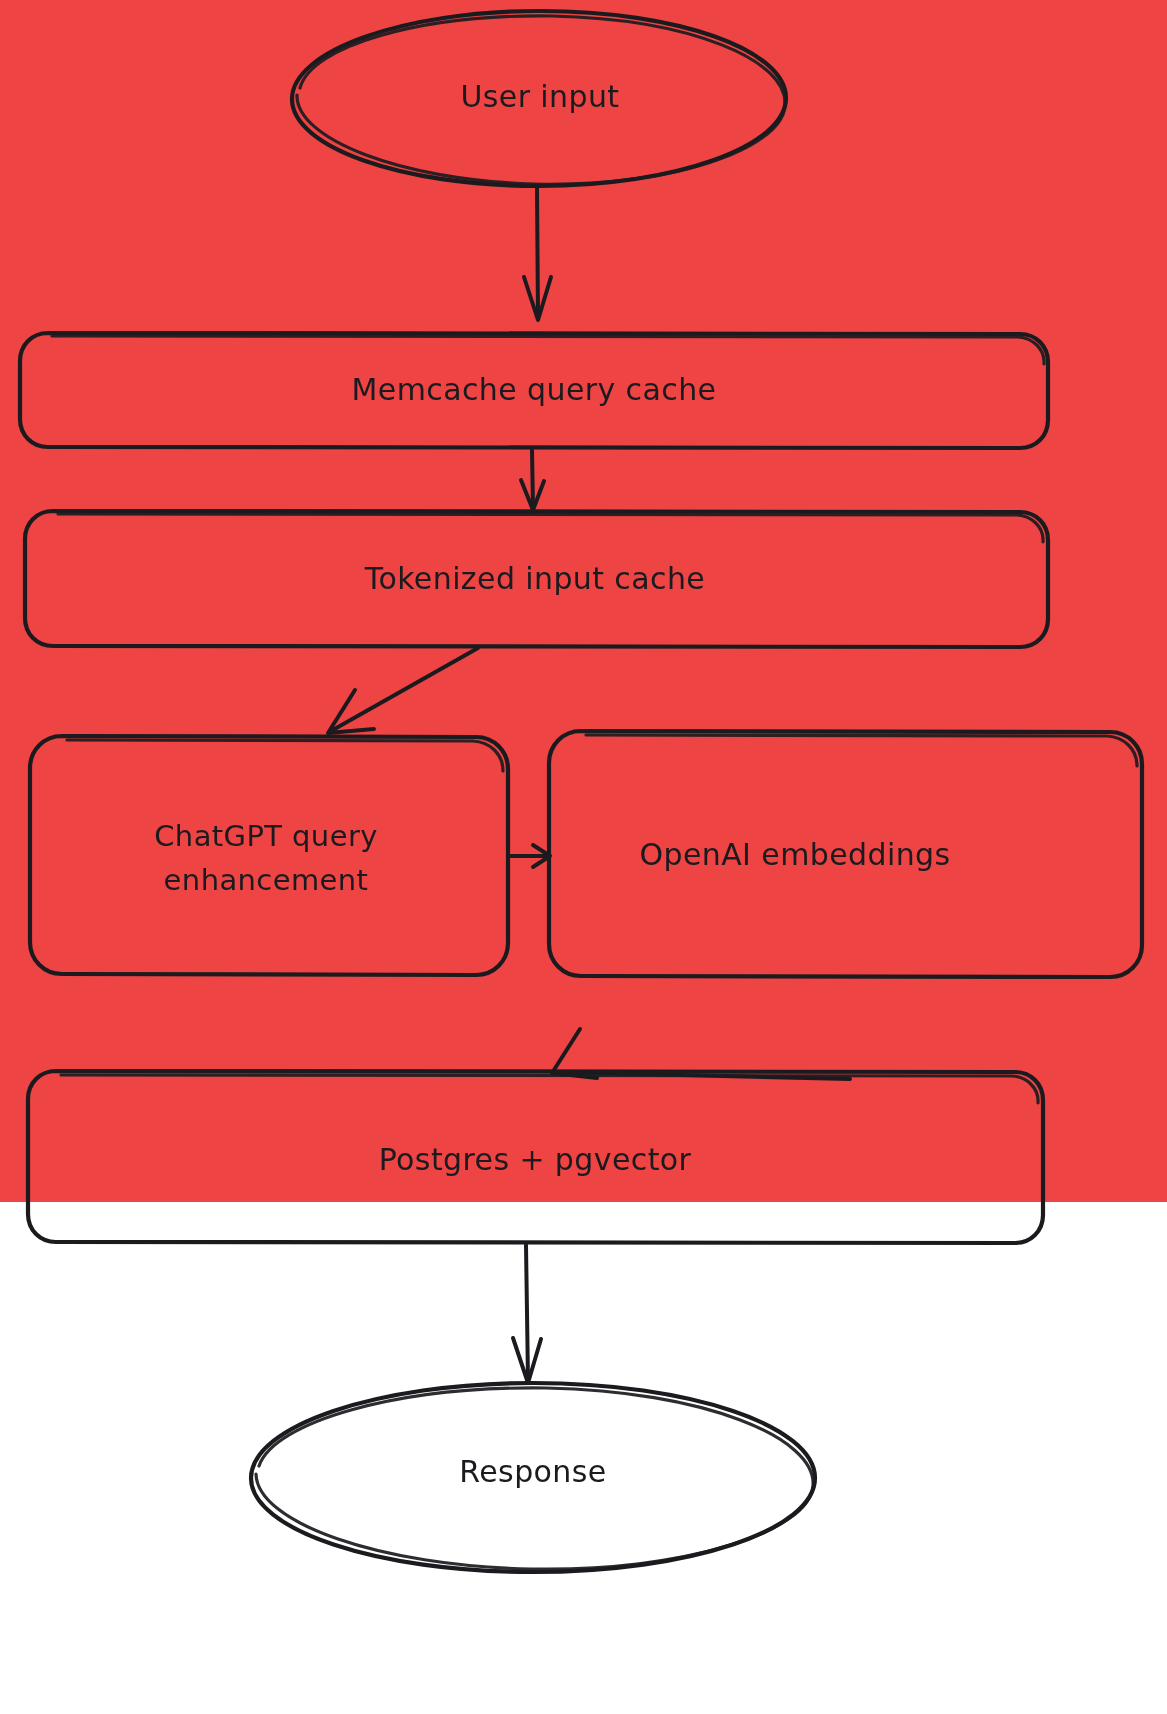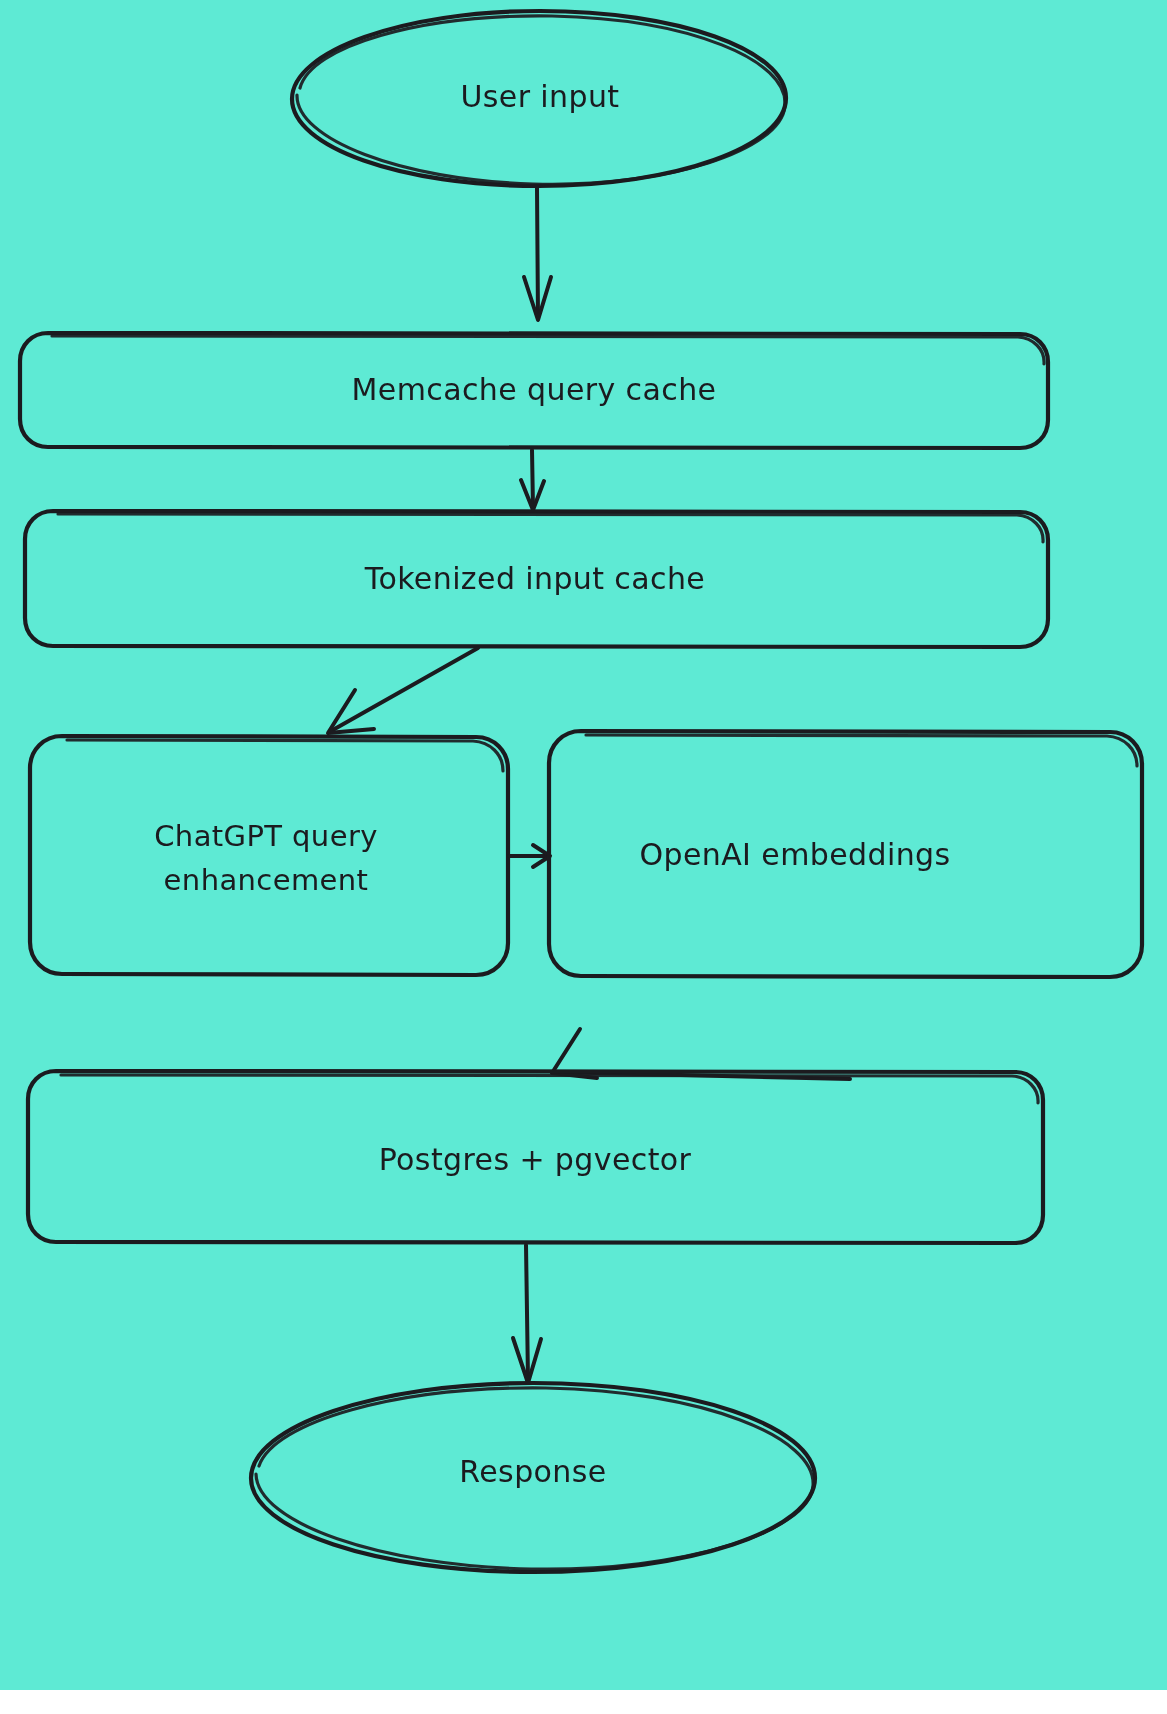--- a/index.html
+++ b/index.html
@@ -9,22 +9,22 @@
   }
   body {
     width: 1167px;
     height: 1714px;
     overflow: hidden;
     font-family: "DejaVu Sans", sans-serif;
   }
   #canvas-root {
     position: relative;
     width: 1167px;
-    height: 1690px;
-    background: #5eead4;
+    height: 1202px;
+    background: #ef4444;
   }
   svg.diagram {
     position: absolute;
     top: 0;
     left: 0;
     width: 1167px;
     height: 1714px;
     display: block;
   }
   .node-label {

